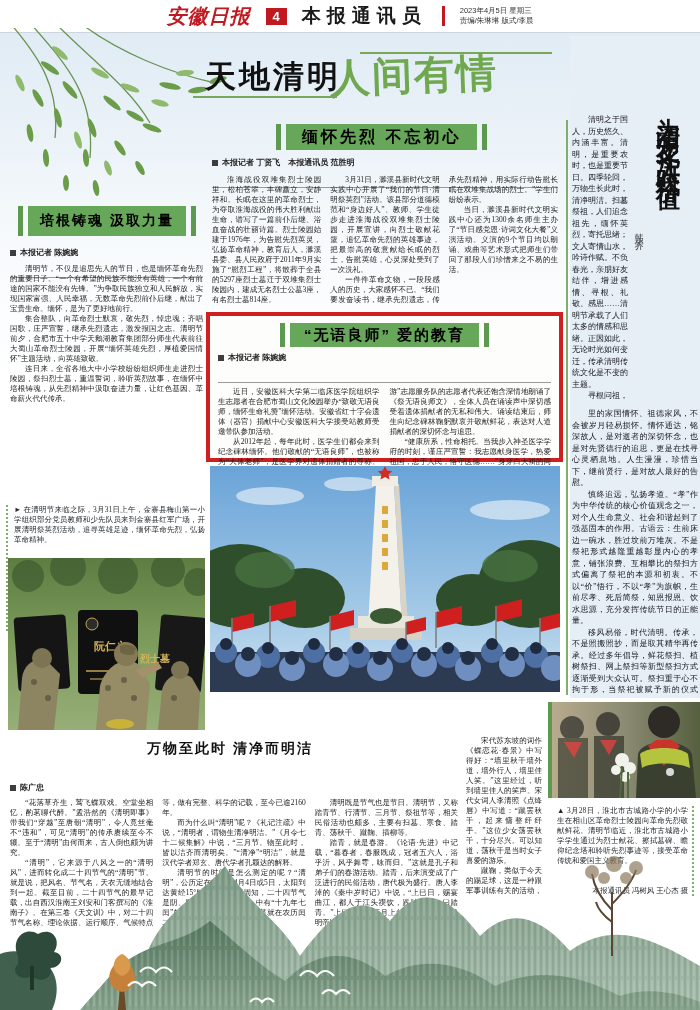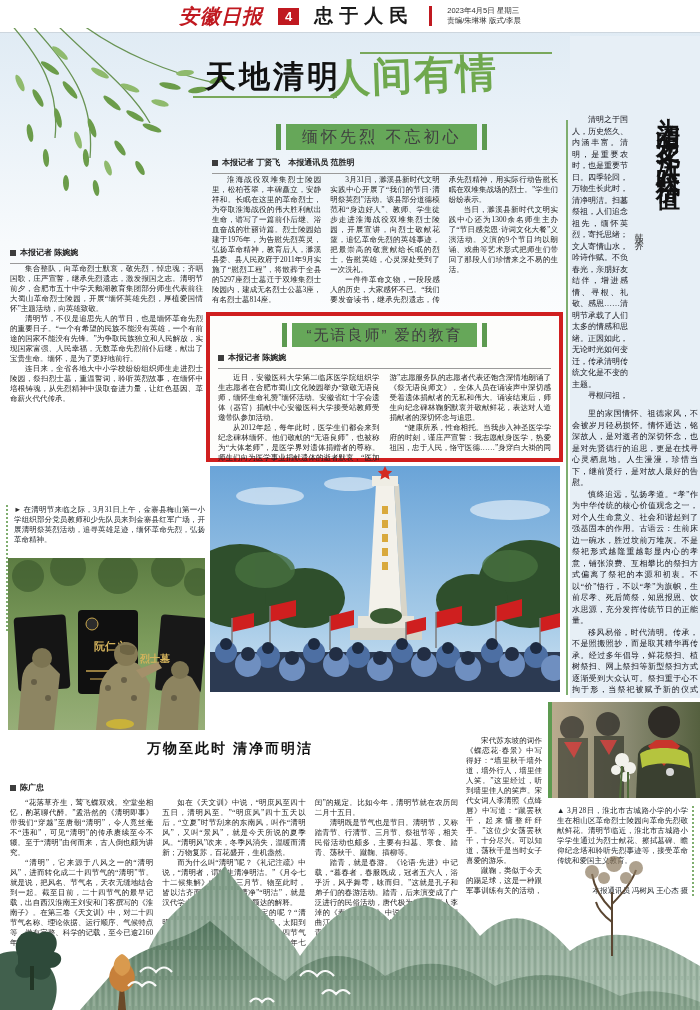--- a/index.html
+++ b/index.html
@@ -19,25 +19,25 @@
   .mast-info{font-size:7.5px;line-height:10px;color:#333;font-family:"Liberation Sans",sans-serif;}
   
   .hl-black{font-size:31px;font-weight:bold;letter-spacing:3px;color:#111;
             font-family:"Liberation Sans",sans-serif;}
   .hl-green{font-size:40px;font-weight:bold;color:#6fa84e;transform:rotate(-2deg);
             font-family:"DejaVu Serif",serif;letter-spacing:2px;}
   .hl-line{height:2px;background:#79a85b;}
   
   .gtitle-row{display:flex;align-items:stretch;justify-content:center;gap:5px;}
   .gaccent{width:5px;background:#5d9a50;}
-  .gtitle{background:#66a759;color:#404040;font-weight:normal;white-space:nowrap;
+  .gtitle{background:#66a759;color:#000000;font-weight:bold;white-space:nowrap;
           font-family:"Liberation Sans",sans-serif;display:flex;align-items:center;}
   
   .byline{font-size:8px;font-weight:bold;color:#222;border-bottom:1px solid #9a9a9a;
-          padding-bottom:5px;display:flex;align-items:center;gap:4px;
+          padding-bottom:19px;display:flex;align-items:center;gap:4px;
           font-family:"Liberation Sans",sans-serif;}
   .sq{width:6px;height:6px;background:#3d3d3d;display:inline-block;}
   
   .bt{font-size:7.5px;line-height:10px;text-align:justify;color:#1c1c1c;overflow:hidden;}
   .bt p{margin:0;text-indent:2em;}
   .kai{font-size:8px;line-height:11.5px;color:#16161d;text-align:justify;overflow:hidden;}
   .kai p{margin:0;text-indent:2em;}
   .cols2{column-count:2;column-gap:10px;}
   .cols3{column-count:3;column-gap:9px;}
   
@@ -59,21 +59,21 @@
   img,svg{display:block;}
 </style>
 </head>
 <body>
 
 <div id="page">
 
   <div id="masthead" class="abs">
     <span class="paper-name">安徽日报</span>
     <span class="pagenum">4</span>
-    <span class="section-name">忠于人民</span>
+    <span class="section-name">本报通讯员</span>
     <span class="mast-bar"></span>
     <span class="mast-info">
       <span style="display:block;">2023年4月5日 星期三</span>
       <span style="display:block;">责编/朱琳琳  版式/李晨</span>
     </span>
   </div>
 
   <svg class="abs" style="left:0;top:28px;" width="235" height="190" viewBox="0 0 235 190">
     <g stroke="#5c8a43" stroke-width="1.3" fill="none" opacity="0.9">
       <path d="M10,-5 C40,30 60,60 55,110"></path>
@@ -111,27 +111,32 @@
       <ellipse cx="108" cy="140" rx="8" ry="3" transform="rotate(70 108 140)"></ellipse>
       <ellipse cx="20" cy="55" rx="9" ry="3" transform="rotate(65 20 55)"></ellipse>
     </g>
   </svg>
 
   <div class="abs hl-line" style="left:360px;top:52px;width:192px;"></div>
   <div class="abs hl-black" style="left:205px;top:56px;">天地清明</div>
   <div class="abs hl-green" style="left:330px;top:48px;">人间有情</div>
   <div class="abs hl-line" style="left:193px;top:96px;width:144px;"></div>
 
+  <div class="abs gtitle-row" style="left:18px;top:206px;width:178px;height:30px;">
+    <div class="gaccent"></div>
+    <div class="gtitle" style="font-size:14px;letter-spacing:2px;padding:0 12px;flex:1;justify-content:center;">培根铸魂  汲取力量</div>
+    <div class="gaccent"></div>
+  </div>
   <div class="abs byline" style="left:10px;top:247px;width:193px;">
     <span class="sq"></span>
     <span>本报记者 陈婉婉</span>
   </div>
   <div class="abs bt" style="left:10px;top:264px;width:193px;height:236px;">
+      <p>清明节，不仅是追思先人的节日，也是缅怀革命先烈的重要日子。“一个有希望的民族不能没有英雄，一个有前途的国家不能没有先锋。”为争取民族独立和人民解放，实现国家富强、人民幸福，无数革命先烈前仆后继，献出了宝贵生命。缅怀，是为了更好地前行。</p>
       <p>集合整队，向革命烈士默哀，敬先烈，悼忠魂；齐唱国歌，庄严宣誓，继承先烈遗志，激发报国之志。清明节前夕，合肥市五十中学天鹅湖教育集团部分师生代表前往大蜀山革命烈士陵园，开展“缅怀英雄先烈，厚植爱国情怀”主题活动，向英雄致敬。</p>
-      <p>清明节，不仅是追思先人的节日，也是缅怀革命先烈的重要日子。“一个有希望的民族不能没有英雄，一个有前途的国家不能没有先锋。”为争取民族独立和人民解放，实现国家富强、人民幸福，无数革命先烈前仆后继，献出了宝贵生命。缅怀，是为了更好地前行。</p>
       <p>连日来，全省各地大中小学校纷纷组织师生走进烈士陵园，祭扫烈士墓，重温誓词，聆听英烈故事，在缅怀中培根铸魂，从先烈精神中汲取奋进力量，让红色基因、革命薪火代代传承。</p>
     </div>
 
   <div class="abs gdots" style="left:6px;top:505px;width:199px;padding-left:6px;box-sizing:border-box;">
     <div class="cap">
       <span class="cap-marker">►</span>
       <span>在清明节来临之际，3月31日上午，金寨县梅山第一小学组织部分党员教师和少先队员来到金寨县红军广场，开展清明祭英烈活动，追寻英雄足迹，缅怀革命先烈，弘扬革命精神。</span>
       <span class="credit">本报通讯员 岳阳阳 摄</span>
     </div>
     <div class="cap" style="margin-top:6px;">
@@ -344,21 +349,20 @@
   </div>
 
   <div class="abs bot-title" style="left:40px;top:740px;width:380px;">万物至此时  清净而明洁</div>
   <div class="abs byline" style="left:10px;top:782px;width:150px;border-bottom:none;">
     <span class="sq"></span>
     <span>陈广忠</span>
   </div>
   <div class="abs bt cols3" style="left:10px;top:798px;width:448px;height:200px;">
       <p>“花落草齐生，莺飞蝶双戏。空堂坐相忆，酌茗聊代醉。”孟浩然的《清明即事》带我们“穿越”至唐朝“清明”，令人竟丝毫不“违和”，可见“清明”的传承赓续至今不辍。至于“清明”由何而来，古人倒也颇为讲究。</p>
       <p>“清明”，它来源于八风之一的“清明风”，进而转化成二十四节气的“清明”节。就是说，把风名、节气名，天衣无缝地结合到一起。截至目前，二十四节气的最早记载，出自西汉淮南王刘安和门客撰写的《淮南子》。在第三卷《天文训》中，对二十四节气名称、理论依据、运行顺序、气候特点等，做有完整、科学的记载，至今已逾2160年。</p>
-      <p>如在《天文训》中说，“明庶风至四十五日，清明风至。”“明庶风”四十五天以后，“立夏”时节刮来的东南风，叫作“清明风”，又叫“景风”，就是今天所说的夏季风。“清明风”吹来，冬季风消失，温暖而清新；万物复苏，百花盛开，生机盎然。</p>
       <p>而为什么叫“清明”呢？《礼记注疏》中说，“清明者，谓物生清净明洁。”《月令七十二候集解》中说，“三月节。物至此时，皆以洁齐而清明矣。”“清净”“明洁”，就是汉代学者郑玄、唐代学者孔颖达的解释。</p>
       <p>清明节的时间是怎么测定的呢？“清明”，公历定在每年的4月4日或5日，太阳到达黄经15°时开始。众所周知，二十四节气是阴、阳合历，《天文训》中有“十九年七闰”的规定。比如今年，清明节就在农历闰二月十五日。</p>
       <p>清明既是节气也是节日。清明节，又称踏青节、行清节、三月节、祭祖节等，相关民俗活动也颇多，主要有扫墓、寒食、踏青、荡秋千、蹴鞠、插柳等。</p>
       <p>踏青，就是春游。《论语·先进》中记载，“暮春者，春服既成，冠者五六人，浴乎沂，风乎舞雩，咏而归。”这就是孔子和弟子们的春游活动。踏青，后来演变成了广泛进行的民俗活动，唐代极为盛行。唐人李淖的《秦中岁时记》中说，“上巳日，赐宴曲江，都人于江头禊饮，践踏青草，曰踏青。”上巳日，即三月上旬的巳日（三国魏明帝以后，改为三月三日）。</p>
     </div>
   <div class="abs bt" style="left:466px;top:736px;width:76px;height:160px;">
       <p>宋代苏东坡的词作《蝶恋花·春景》中写得好：“墙里秋千墙外道，墙外行人，墙里佳人笑。”这里经过，听到墙里佳人的笑声。宋代女词人李清照《点绛唇》中写道：“蹴罢秋千，起来慵整纤纤手。”这位少女荡罢秋千，十分尽兴。可以知道，荡秋千是当时女子喜爱的游乐。</p>
       <p>蹴鞠，类似于今天的踢足球，这是一种跟军事训练有关的活动，古代列于“兵家”的“技巧类”。《汉书·艺文志》中记载，“《蹴鞠》二十五篇。”蹴鞠之，以为戏也。中国最早的足球记载见于《后汉书·梁冀传》：“性嗜酒，能挽弹棋、格五、六博、蹴鞠之戏。”《水浒传》中说：高俅因踢得一脚好球，受宠于端王赵佶。赵佶，就是宋徽宗。这一帮君臣，最后导致了北宋的灭亡。</p>
     </div>
 

